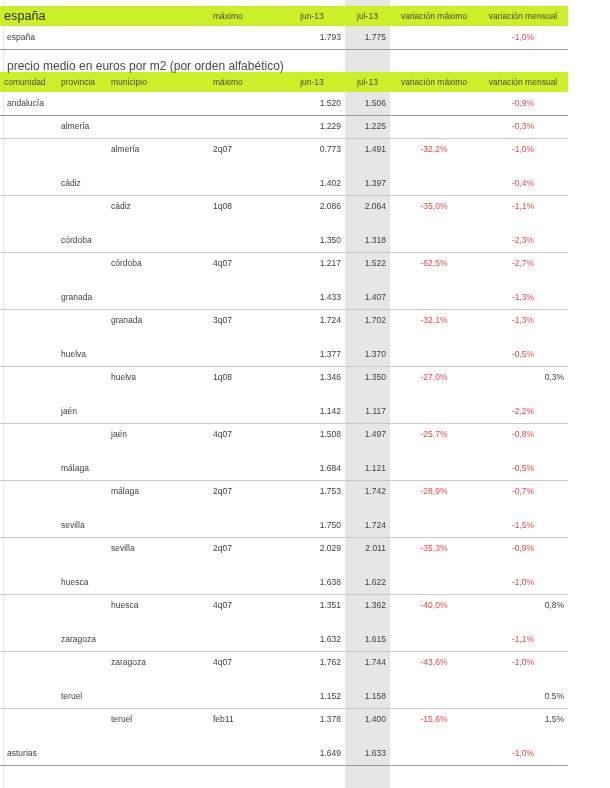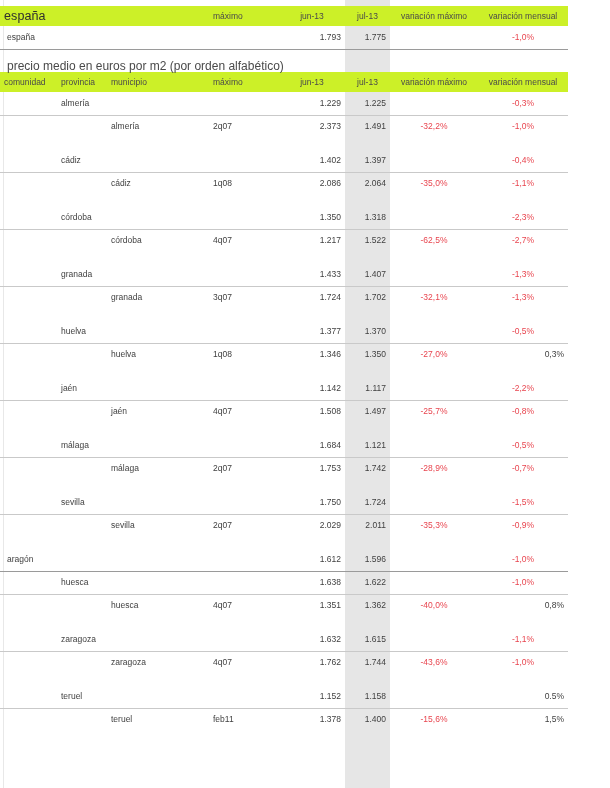--- a/index.html
+++ b/index.html
@@ -176,36 +176,46 @@
         <th>provincia</th>
         <th>municipio</th>
         <th>máximo</th>
         <th class="num">jun-13</th>
         <th class="num">jul-13</th>
         <th class="num">variación máximo</th>
         <th class="num">variación mensual</th>
       </tr>
     </thead>
     <tbody id="rows-body">
+        <tr class="rule-row">
+          <td class="lvl-com">andalucía</td>
+          <td></td>
+          <td></td>
+          <td></td>
+          <td class="num">1.520</td>
+          <td class="num">1.506</td>
+          <td class="num"></td>
+          <td class="num neg">-0,9%</td>
+        </tr>
         <tr class="rule-row-light">
           <td></td>
           <td>almería</td>
           <td></td>
           <td></td>
           <td class="num">1.229</td>
           <td class="num">1.225</td>
           <td class="num"></td>
           <td class="num neg">-0,3%</td>
         </tr>
         <tr>
           <td></td>
           <td></td>
           <td>almería</td>
           <td>2q07</td>
-          <td class="num">2.373</td>
+          <td class="num">0.773</td>
           <td class="num">1.491</td>
           <td class="num neg">-32,2%</td>
           <td class="num neg">-1,0%</td>
         </tr>
         <tr class="spacer">
           <td colspan="8"></td>
         </tr>
         <tr class="rule-row-light">
           <td></td>
           <td>cádiz</td>
@@ -360,30 +370,20 @@
           <td>sevilla</td>
           <td>2q07</td>
           <td class="num">2.029</td>
           <td class="num">2.011</td>
           <td class="num neg">-35,3%</td>
           <td class="num neg">-0,9%</td>
         </tr>
         <tr class="spacer">
           <td colspan="8"></td>
         </tr>
-        <tr class="rule-row">
-          <td class="lvl-com">aragón</td>
-          <td></td>
-          <td></td>
-          <td></td>
-          <td class="num">1.612</td>
-          <td class="num">1.596</td>
-          <td class="num"></td>
-          <td class="num neg">-1,0%</td>
-        </tr>
         <tr class="rule-row-light">
           <td></td>
           <td>huesca</td>
           <td></td>
           <td></td>
           <td class="num">1.638</td>
           <td class="num">1.622</td>
           <td class="num"></td>
           <td class="num neg">-1,0%</td>
         </tr>
@@ -439,16 +439,26 @@
           <td>teruel</td>
           <td>feb11</td>
           <td class="num">1.378</td>
           <td class="num">1.400</td>
           <td class="num neg">-15,6%</td>
           <td class="num">1,5%</td>
         </tr>
         <tr class="spacer">
           <td colspan="8"></td>
         </tr>
+        <tr class="rule-row">
+          <td class="lvl-com">asturias</td>
+          <td></td>
+          <td></td>
+          <td></td>
+          <td class="num">1.649</td>
+          <td class="num">1.633</td>
+          <td class="num"></td>
+          <td class="num neg">-1,0%</td>
+        </tr>
       </tbody>
   </table>
 
 </div>
 
 </body></html>

